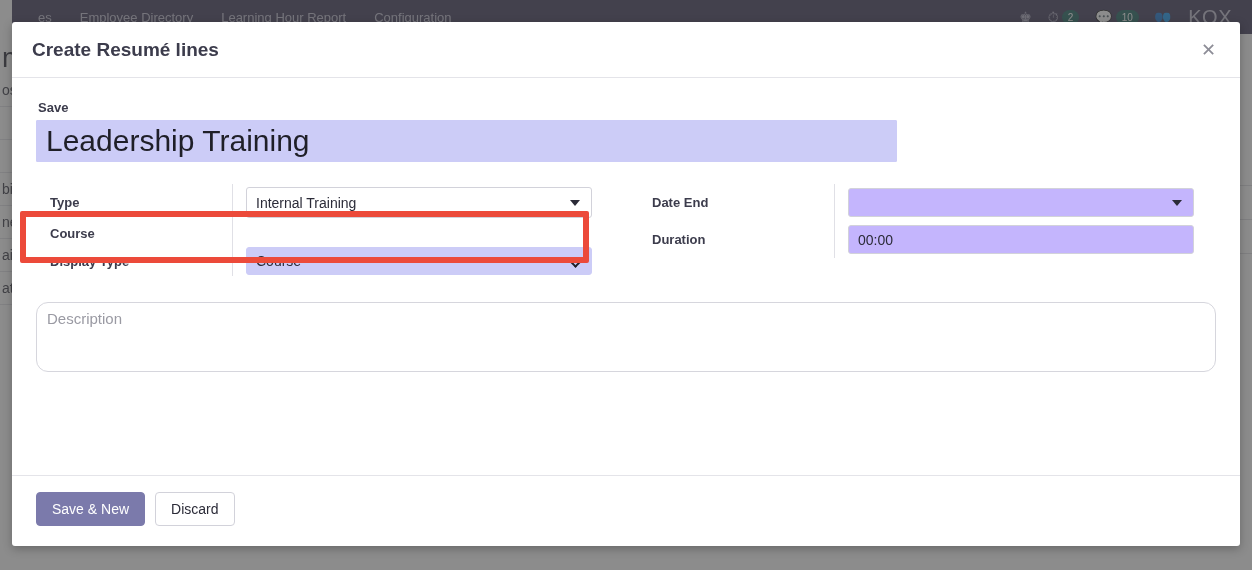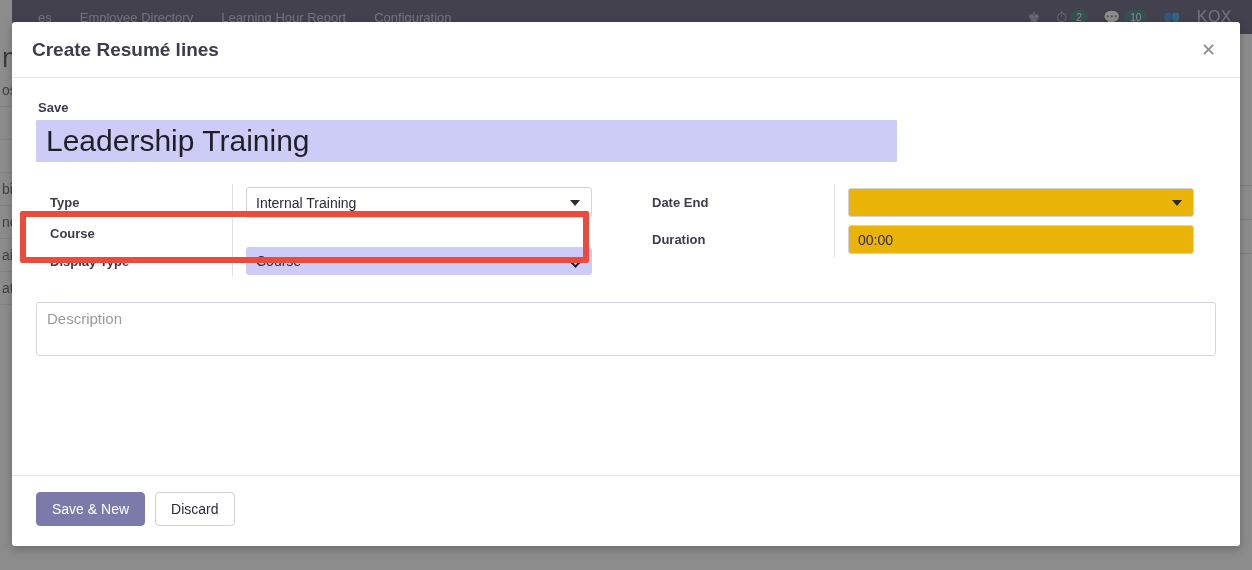--- a/index.html
+++ b/index.html
@@ -56,21 +56,21 @@
     background: #1d6460;
     color: #ffffff;
     font-size: 10px;
     border-radius: 8px;
     padding: 1px 6px;
     margin-left: 3px;
     line-height: 13px;
   }
   .bg-user {
     color: #c3c0d2;
-    font-size: 16px;
+    font-size: 20px;
     letter-spacing: .5px;
   }
 
   
   .bg-left {
     position: absolute;
     top: 34px;
     left: 0;
     width: 300px;
     bottom: 0;
@@ -275,21 +275,21 @@
     pointer-events: none;
   }
 
   
   .date-ctl {
     position: relative;
     width: 346px;
     height: 29px;
     border: 1px solid #d2d2da;
     border-radius: 3px;
-    background: #eab308;
+    background: #c4b5fd;
     display: flex;
     align-items: center;
     padding: 0 9px;
     font-size: 14px;
     color: #2b2b38;
   }
   .date-ctl.sel-hl {
     background: #ccccf7;
     border-color: #ccccf7;
   }
@@ -308,23 +308,23 @@
     left: -22px;
     top: 7px;
     width: 20px; height: 20px;
     color: #6b68a8;
   }
 
   
   .desc {
     margin-top: 26px;
     width: 1180px;
-    height: 54px;
+    height: 70px;
     border: 1px solid #d6d6dd;
-    border-radius: 3px;
+    border-radius: 12px;
     padding: 7px 10px;
     font-size: 15px;
     color: #2b2b38;
     font-family: "Liberation Sans", sans-serif;
     resize: none;
     outline: none;
   }
   .desc::placeholder { color: #9a9aa3; }
 
   .modal-footer {

